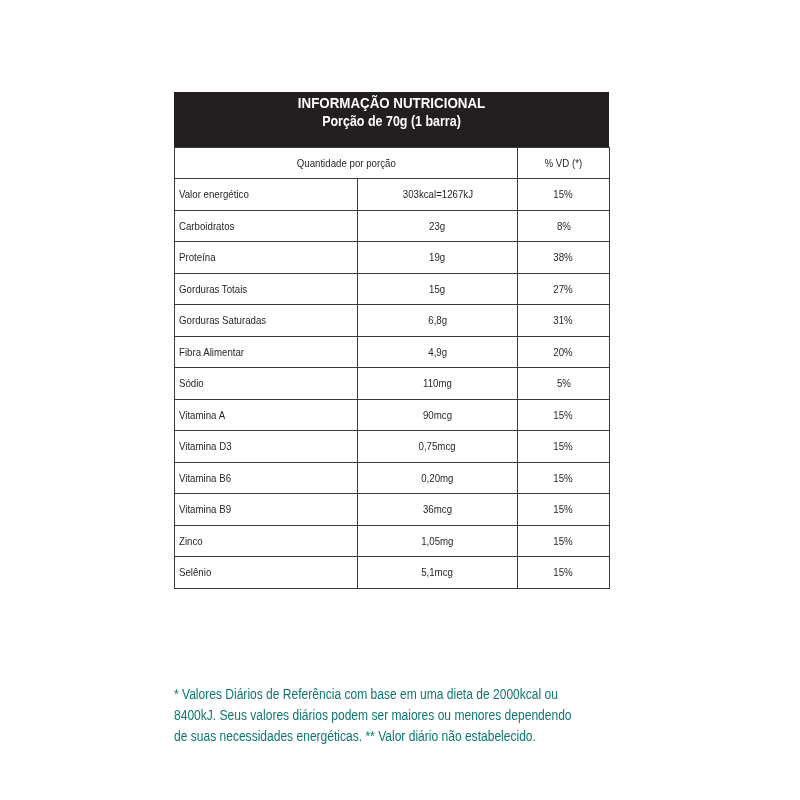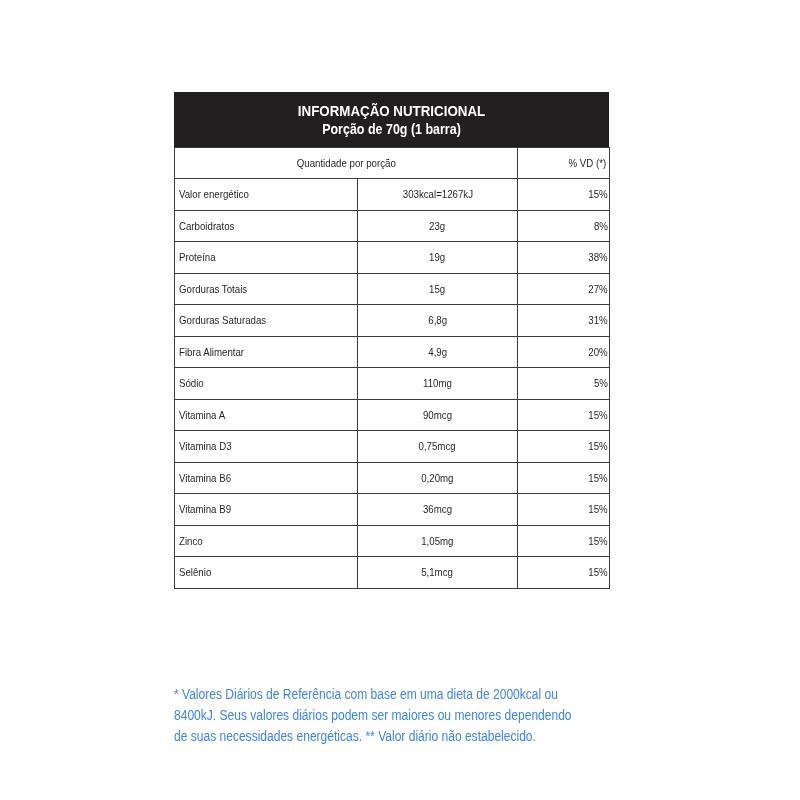--- a/index.html
+++ b/index.html
@@ -1,39 +1,39 @@
 <!DOCTYPE html>
 <html><head>
   <meta charset="utf-8">
   <style>
     html, body { margin: 0; padding: 0; background: #ffffff; }
     body { width: 800px; height: 800px; position: relative; overflow: hidden;
            font-family: "Liberation Sans", sans-serif; color: #231f20; }
     .label-wrap { position: absolute; left: 174px; top: 92px; width: 435px; }
     .header { background: #231f20; color: #ffffff; text-align: center;
-              height: 55px; box-sizing: border-box; padding-top: 8px;
+              height: 55px; box-sizing: border-box; 
               border: 1px solid #231f20; }
     .header .title { font-weight: bold; font-size: 15.5px; letter-spacing: 0px;
                      transform: scaleX(0.86); line-height: 19px; }
     .header .subtitle { font-weight: bold; font-size: 14.5px;
                         transform: scaleX(0.86); line-height: 19px; }
     table { border-collapse: collapse; width: 435px; table-layout: fixed; }
     td { border: 1px solid #3a3a3a; height: 30.5px; padding: 0; font-size: 11px;
          line-height: 20px; vertical-align: middle; }
     td .t { display: inline-block; transform: scaleX(0.88); transform-origin: left center; white-space: nowrap; }
     td.c .t, td.r .t { transform-origin: center center; }
     td.n { padding-left: 4px; text-align: left; }
     td.c { text-align: center; }
-    td.r { text-align: right; }
+    td.r { text-align: center; }
     tr.sub td { height: 30px; }
     col.c1 { width: 183px; }
     col.c2 { width: 160px; }
     col.c3 { width: 92px; }
     .footnote { position: absolute; left: 174px; top: 684px; width: 445px;
-                font-size: 14px; line-height: 21px; color: #3b82f6; }
+                font-size: 14px; line-height: 21px; color: #0f766e; }
     .footnote span { display: block; transform: scaleX(0.86); transform-origin: left center;
                      white-space: nowrap; }
   </style>
 </head>
 <body>
 
 <div class="label-wrap">
   <div class="header">
     <div class="title">INFORMAÇÃO NUTRICIONAL</div>
     <div class="subtitle">Porção de 70g (1 barra)</div>

